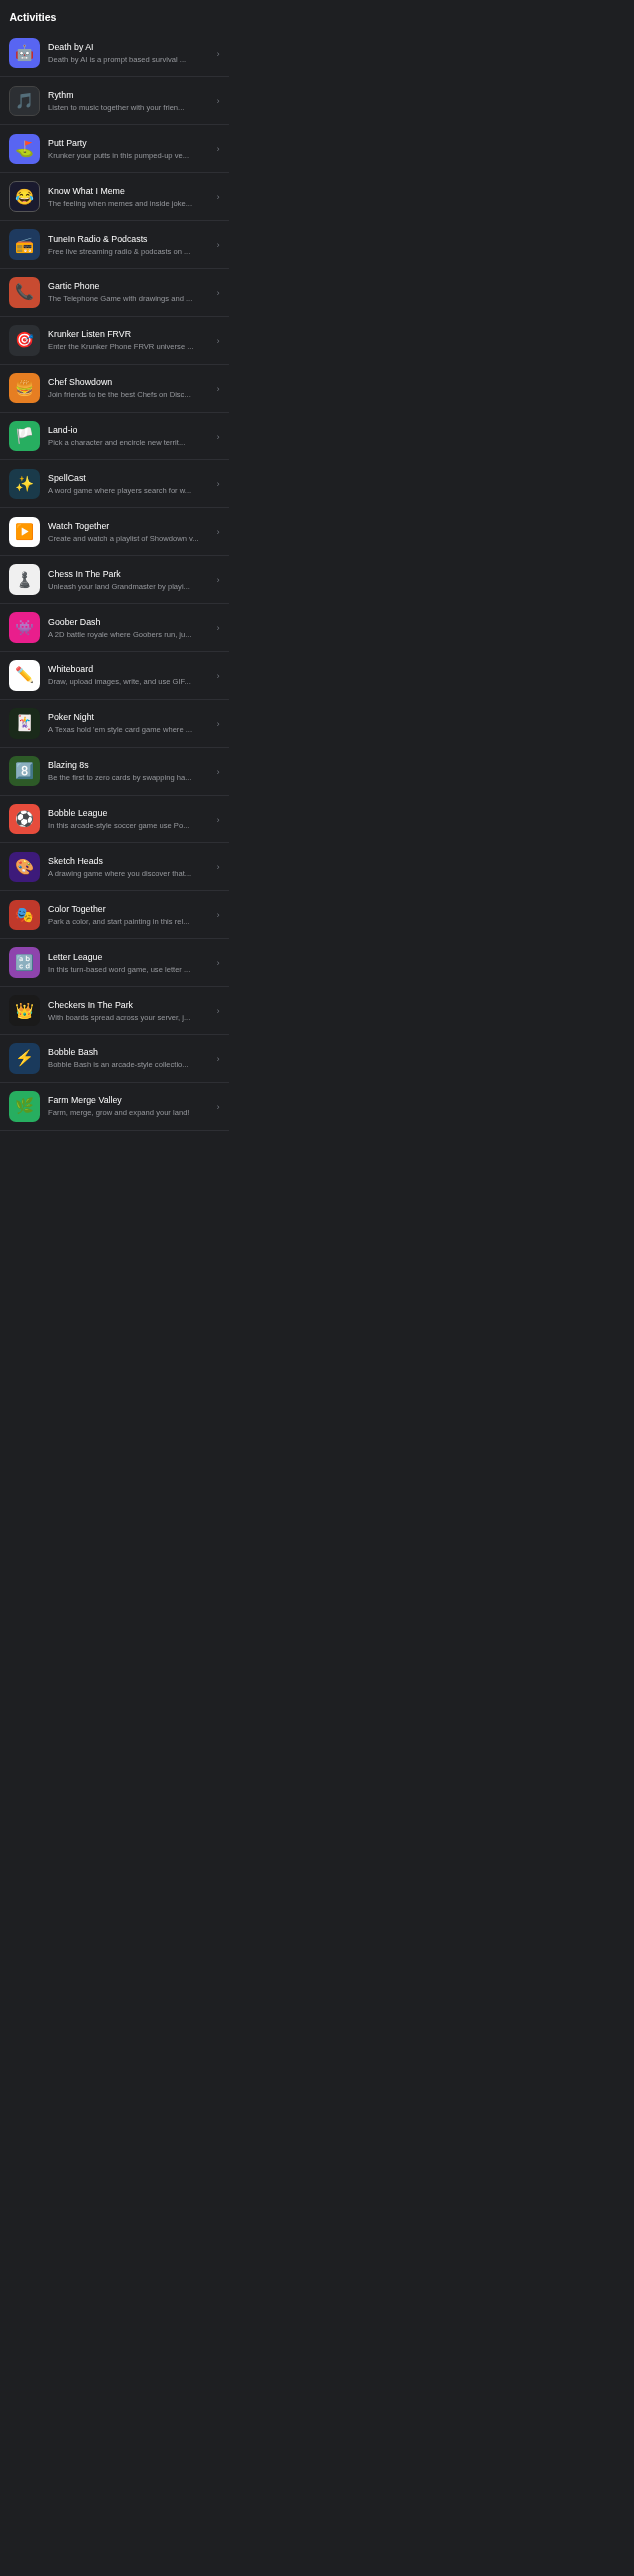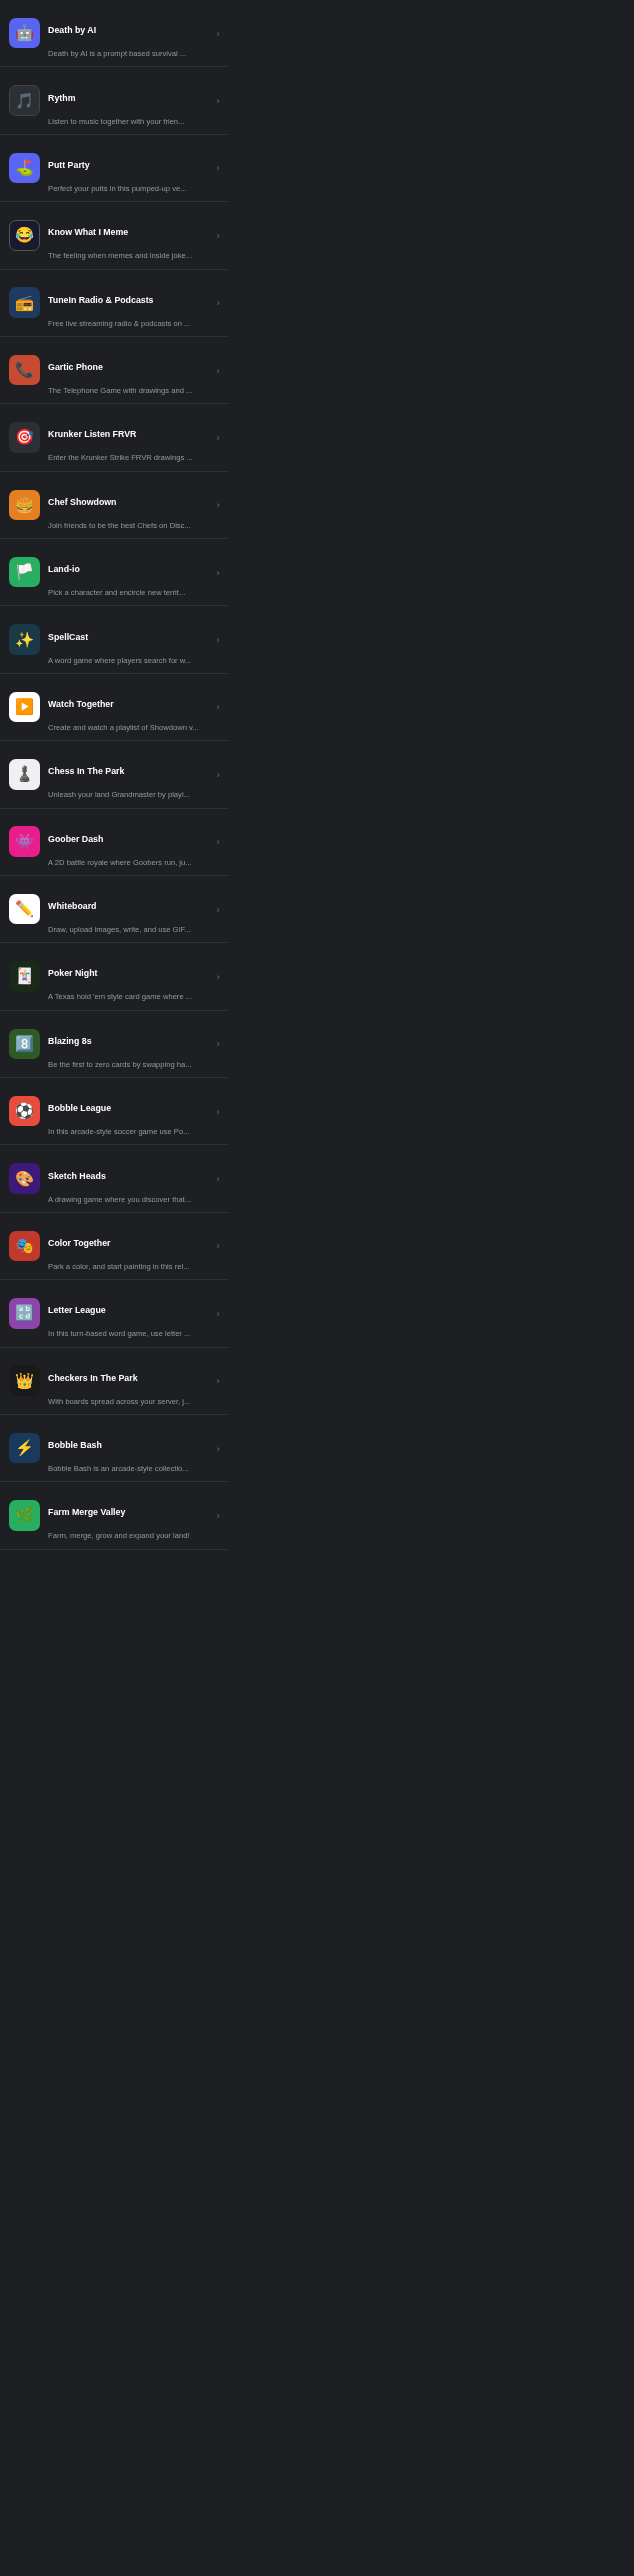--- a/index.html
+++ b/index.html
@@ -39,34 +39,33 @@
       justify-content: center;
       font-size: 15.3px;
       overflow: hidden;
     }
     .app-info {
       flex: 1;
       min-width: 0;
     }
     .app-name {
       font-size: 8.8px;
-      font-weight: 700;
+      font-weight: 400;
       color: #fff;
       white-space: nowrap;
       overflow: hidden;
       text-overflow: ellipsis;
-      margin-top: 17px;
     }
     .app-desc {
       font-size: 7.6px;
       color: #96989d;
       white-space: nowrap;
       overflow: hidden;
       text-overflow: ellipsis;
-      margin-top: 14px;
+      margin-top: 3px;
     }
     .chevron {
       color: #72767d;
       font-size: 9.4px;
       margin-left: 5.9px;
       flex-shrink: 0;
     }
     
     .icon-death-by-ai { background: #5865f2; }
     .icon-rythm { background: #2c2f33; border: 0.6px solid #444; }
@@ -89,20 +88,21 @@
     .icon-color-together { background: #c0392b; }
     .icon-letter-league { background: #8e44ad; }
     .icon-checkers-in-the-park { background: #1a1a1a; }
     .icon-bobble-bash { background: #1a3a5c; }
     .icon-farm-merge-valley { background: #27ae60; }
   </style>
 </head>
 <body>
 
 <div>
+  <h1 class="page-title">Activities</h1>
 
   <div class="activity-list" id="activity-list">
   <div class="activity-item">
         <div class="app-icon icon-death-by-ai" style="background: rgb(88, 101, 242);">
           <span style="font-size: 15.3px;">🤖</span>
         </div>
         <div class="app-info">
           <div class="app-name">Death by AI</div>
           <div class="app-desc">Death by AI is a prompt based survival ...</div>
         </div>
@@ -117,21 +117,21 @@
           <div class="app-desc">Listen to music together with your frien...</div>
         </div>
         <span class="chevron">›</span>
       </div>
       <div class="activity-item">
         <div class="app-icon icon-putt-party" style="background: rgb(88, 101, 242);">
           <span style="font-size: 15.3px;">⛳</span>
         </div>
         <div class="app-info">
           <div class="app-name">Putt Party</div>
-          <div class="app-desc">Perfect your putts in this pumped-up ve...</div>
+          <div class="app-desc">Krunker your putts in this pumped-up ve...</div>
         </div>
         <span class="chevron">›</span>
       </div>
       <div class="activity-item">
         <div class="app-icon icon-know-what-i-meme" style="background: rgb(26, 26, 46);">
           <span style="font-size: 15.3px;">😂</span>
         </div>
         <div class="app-info">
           <div class="app-name">Know What I Meme</div>
           <div class="app-desc">The feeling when memes and inside joke...</div>
@@ -157,21 +157,21 @@
           <div class="app-desc">The Telephone Game with drawings and ...</div>
         </div>
         <span class="chevron">›</span>
       </div>
       <div class="activity-item">
         <div class="app-icon icon-krunker" style="background: rgb(44, 47, 51);">
           <span style="font-size: 15.3px;">🎯</span>
         </div>
         <div class="app-info">
           <div class="app-name">Krunker Listen FRVR</div>
-          <div class="app-desc">Enter the Krunker Strike FRVR drawings ...</div>
+          <div class="app-desc">Enter the Krunker Phone FRVR universe ...</div>
         </div>
         <span class="chevron">›</span>
       </div>
       <div class="activity-item">
         <div class="app-icon icon-chef-showdown" style="background: rgb(230, 126, 34);">
           <span style="font-size: 15.3px;">🍔</span>
         </div>
         <div class="app-info">
           <div class="app-name">Chef Showdown</div>
           <div class="app-desc">Join friends to be the best Chefs on Disc...</div>

